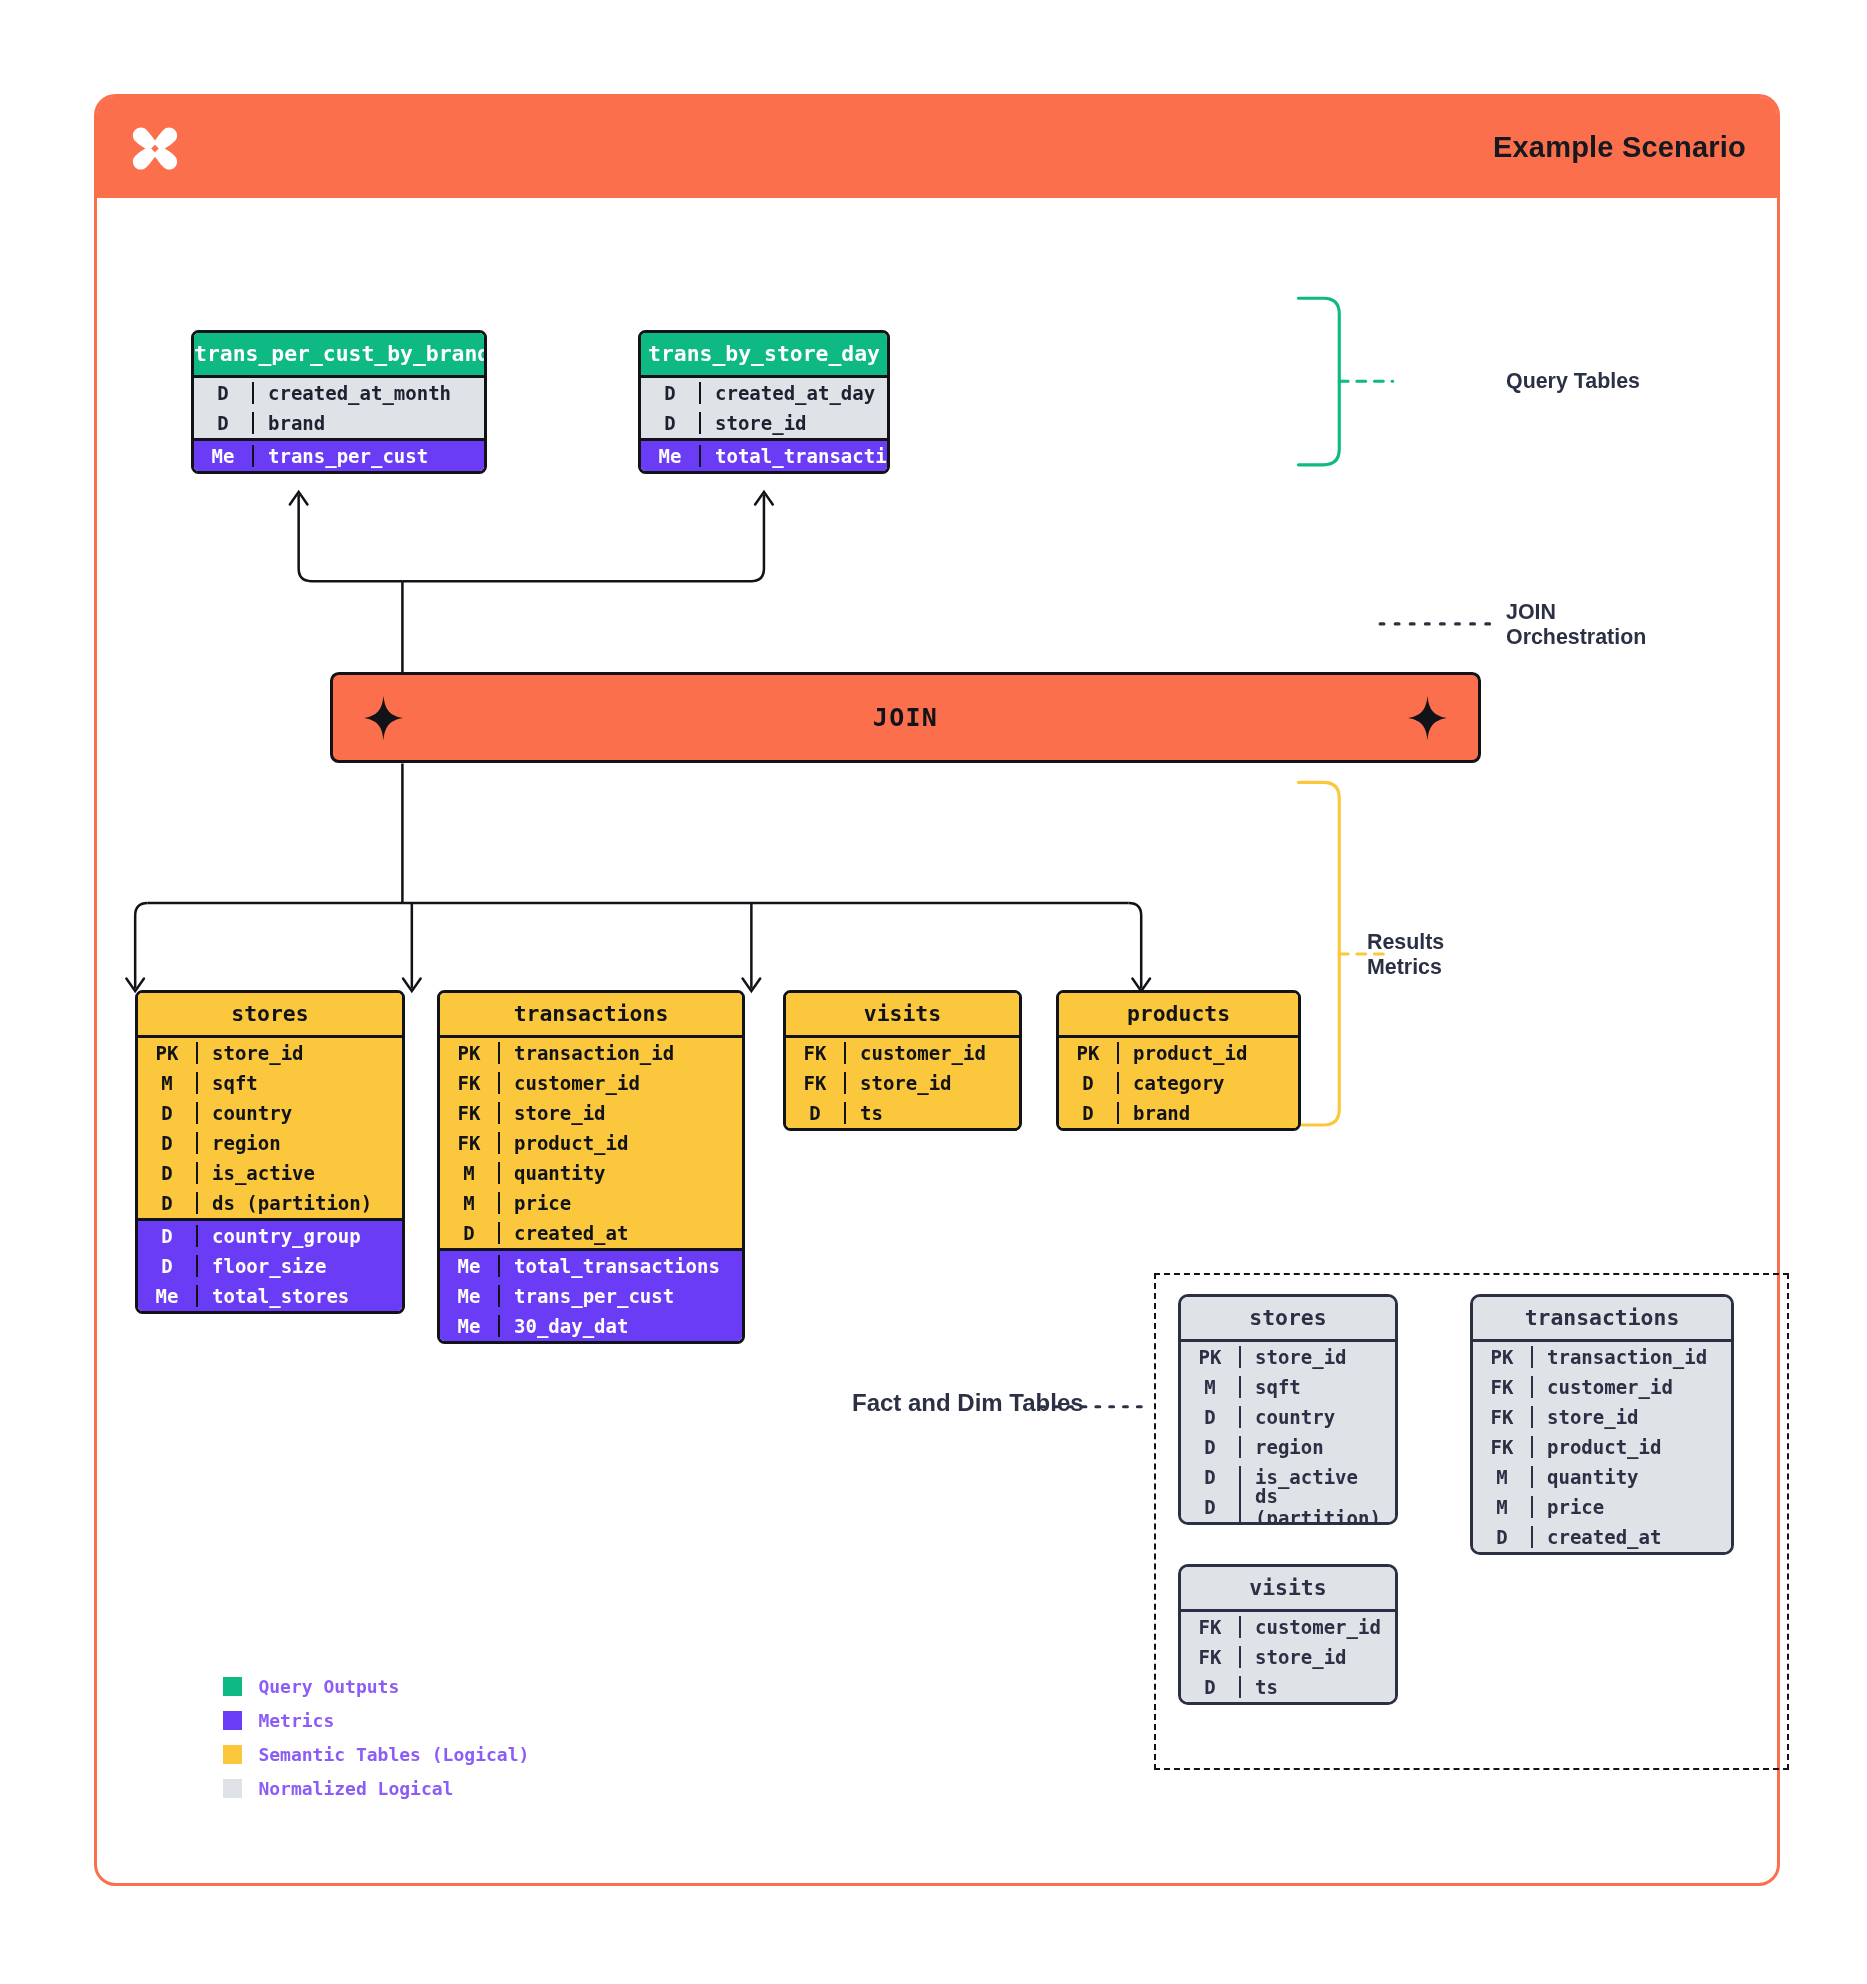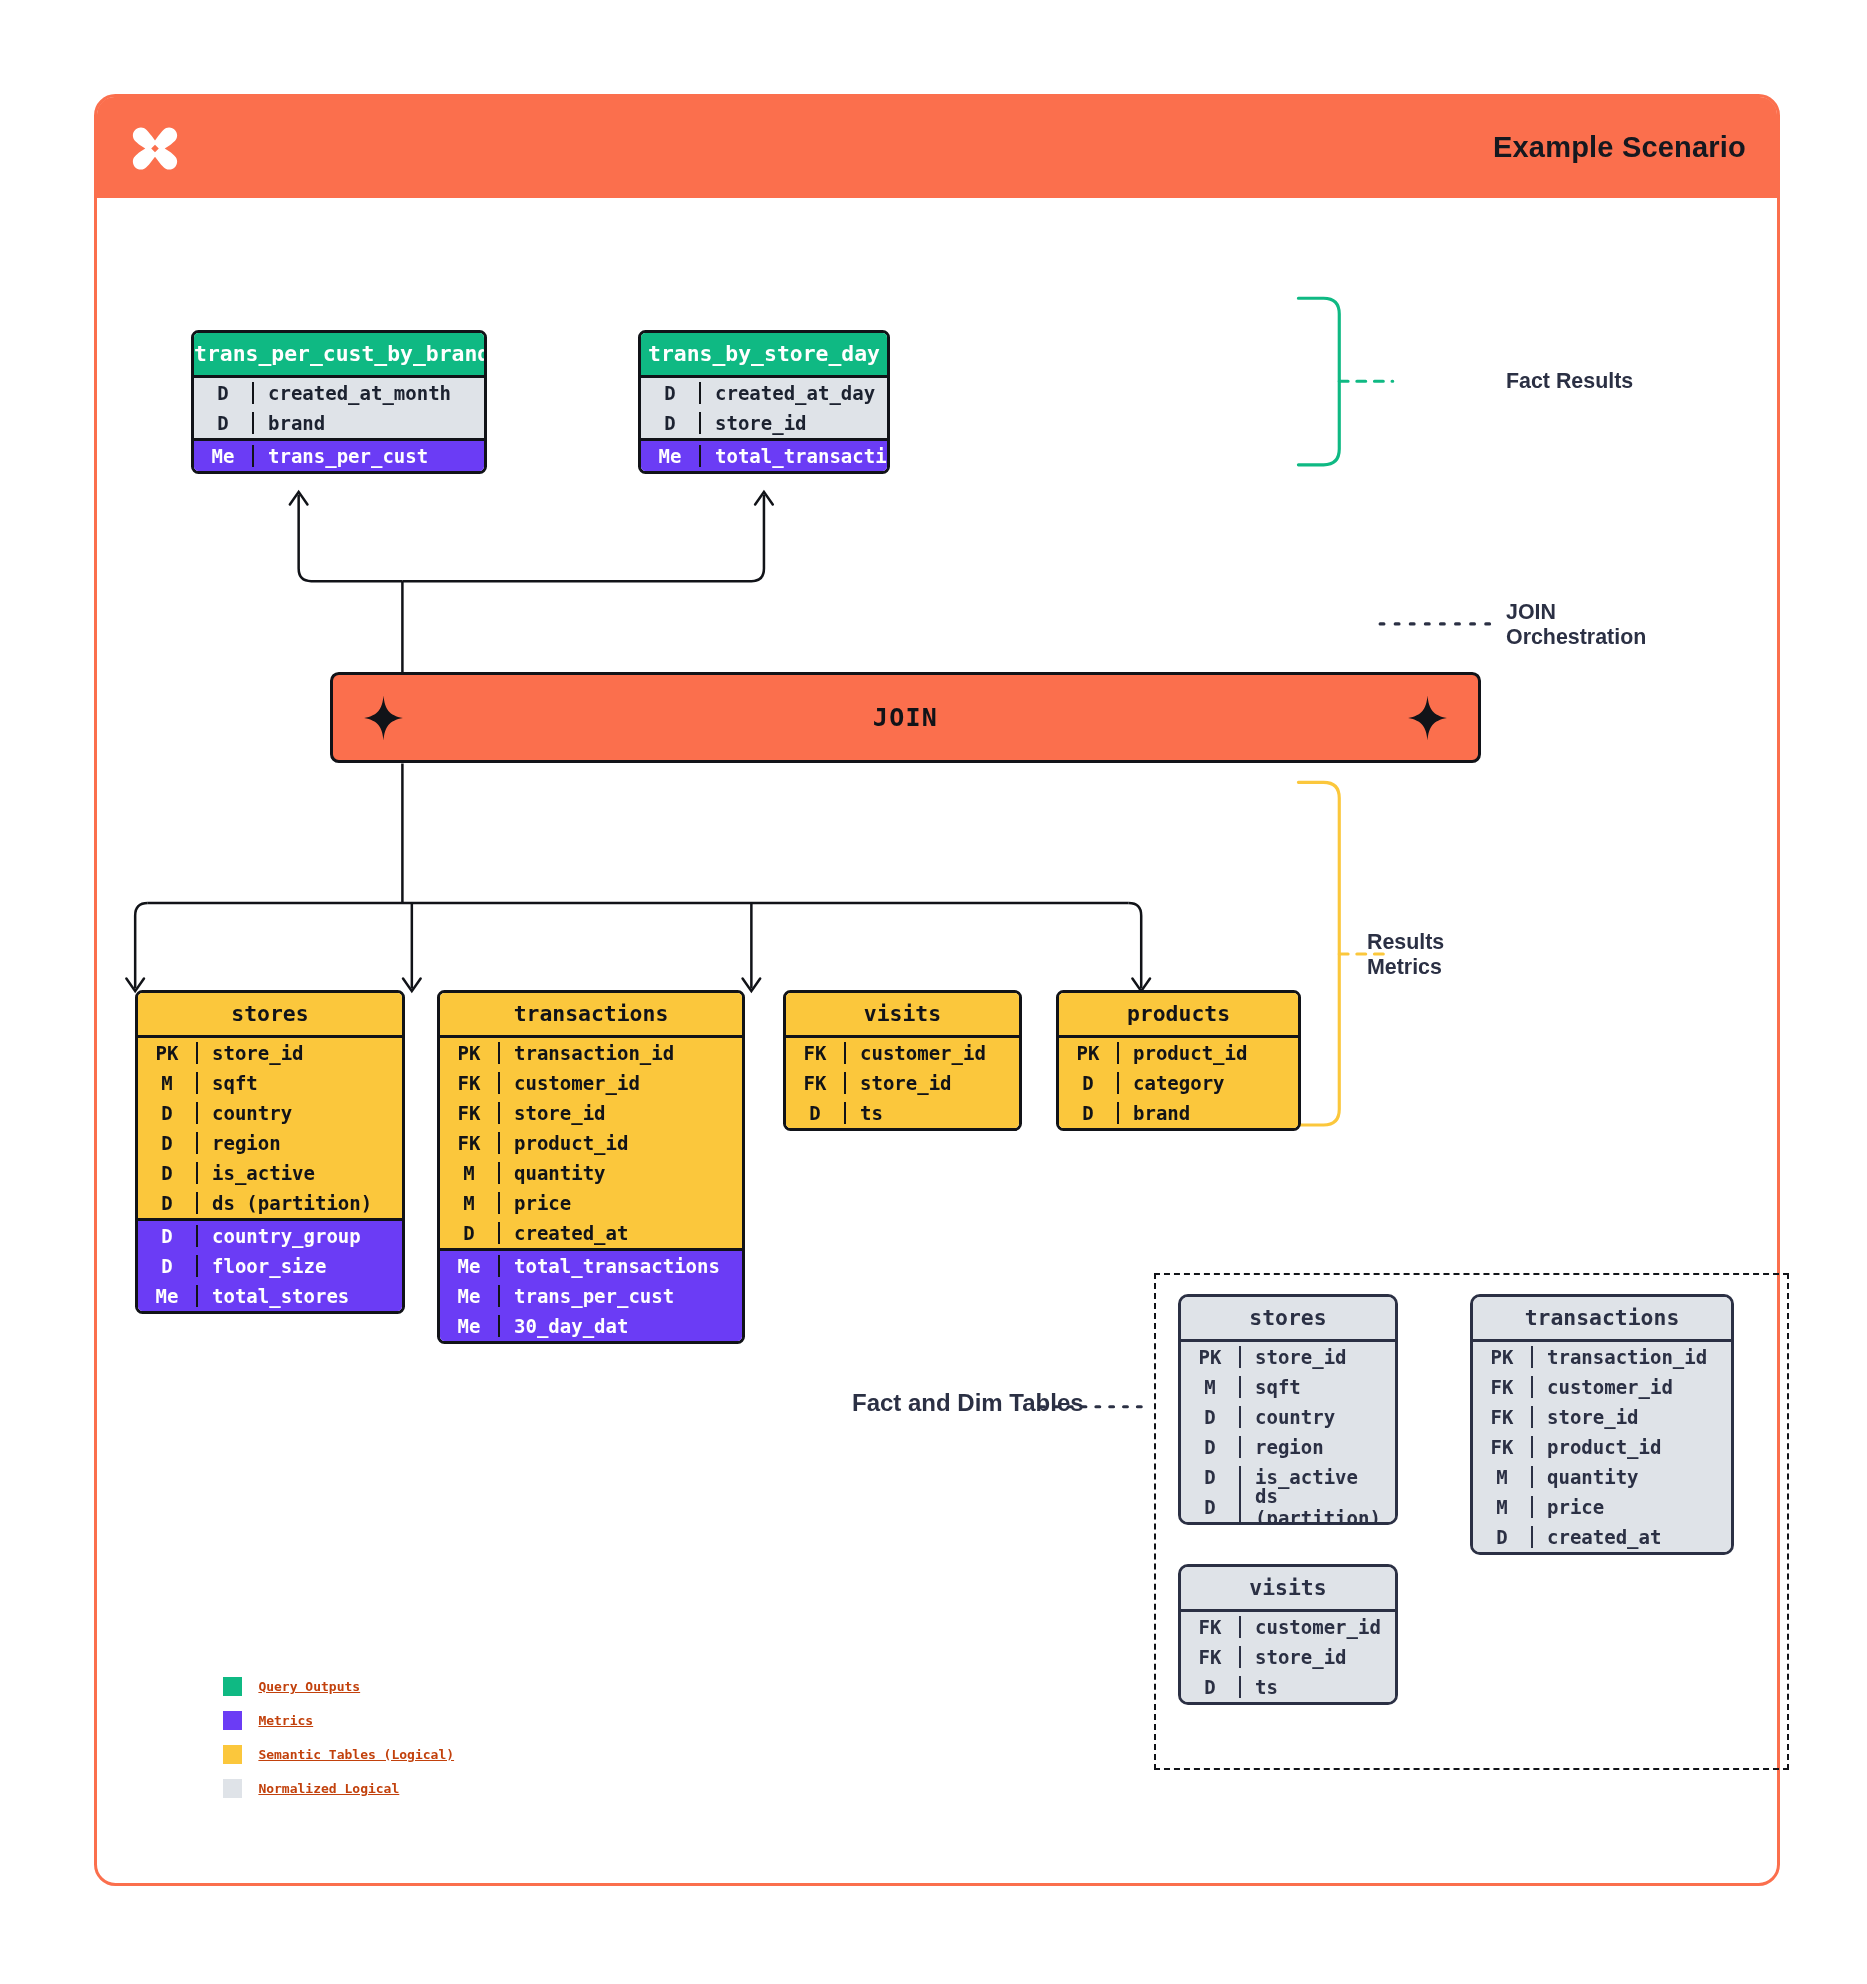--- a/index.html
+++ b/index.html
@@ -103,21 +103,21 @@
     border:2.5px dashed #111318;
   }
   #fd-label { position:absolute; left:755px; top:1292px; color:#2B3044; font-weight:700; font-size:24px; }
 
   
   #legend { position:absolute; left:126px; top:1572px; }
   .leg-row { display:flex; align-items:center; height: 34px; }
   .swatch { width:19px; height:19px; margin-right:16.4px; flex:0 0 19px; }
   .leg-text {
     font-family:"DejaVu Sans Mono","Liberation Mono",monospace;
-    font-size:13px; font-weight:700; color:#c2410c;text-decoration:underline;
+    font-size:18px; font-weight:700; color:#8b5cf6;
   }
 </style>
 </head>
 <body>
 
 <div id="card">
 
   <div id="header">
     <svg id="logo" viewBox="0 0 100 100">
       <path d="M24 12 C32 12 36 18 44 28 L50 36 L56 28 C64 18 68 12 76 12
@@ -215,21 +215,21 @@
       </div>
     </div>
     <div class="rows mets sec">
       <div class="row">
         <div class="k">Me</div>
         <div class="v vrule" style="flex:1">total_transactions</div>
       </div>
     </div>
   </div>
 
-  <div class="ann" style="left:1409px; top:272px;">Fact Results</div>
+  <div class="ann" style="left:1409px; top:272px;">Query Tables</div>
 
   <div id="join-bar">
     <svg class="spark left" width="39" height="45" viewBox="0 0 62 72">
       <path d="M31 0 C33 22 40 32 62 36 C40 40 33 50 31 72 C29 50 22 40 0 36 C22 32 29 22 31 0 Z" fill="#111318"></path>
     </svg>
     <span id="join-label" class="mono">JOIN</span>
     <svg class="spark right" width="39" height="45" viewBox="0 0 62 72">
       <path d="M31 0 C33 22 40 32 62 36 C40 40 33 50 31 72 C29 50 22 40 0 36 C22 32 29 22 31 0 Z" fill="#111318"></path>
     </svg>
   </div>

